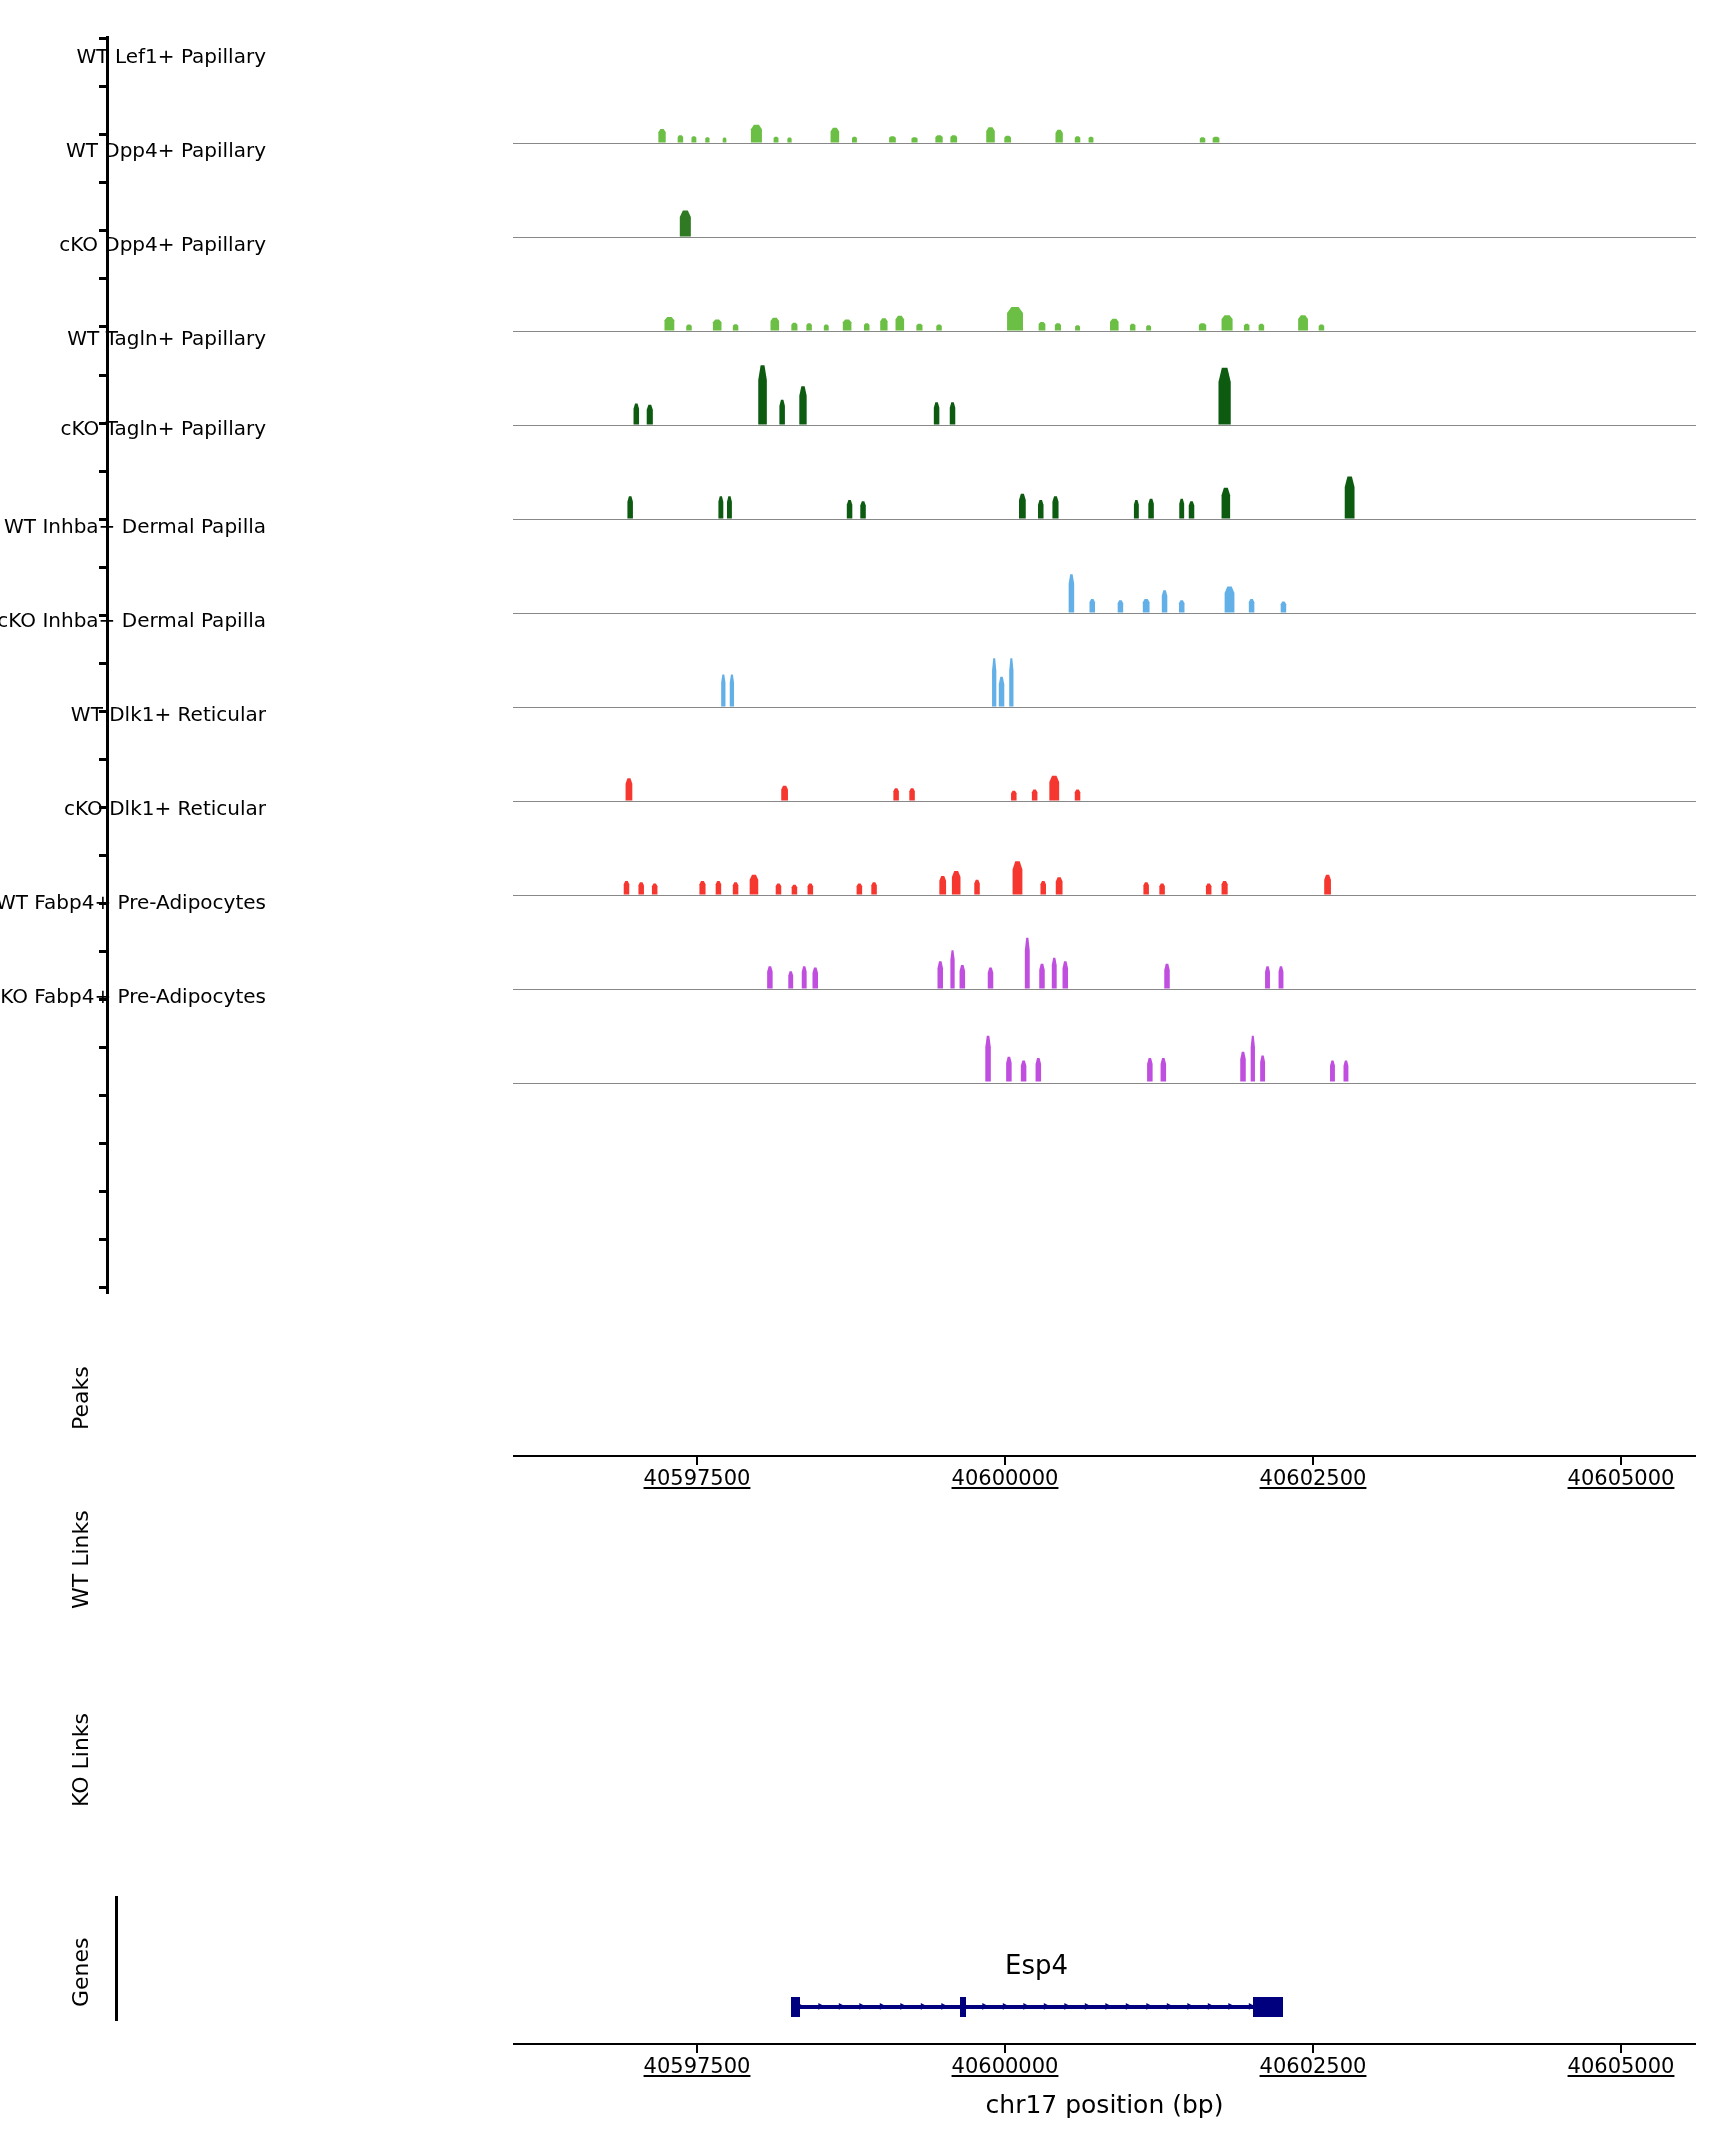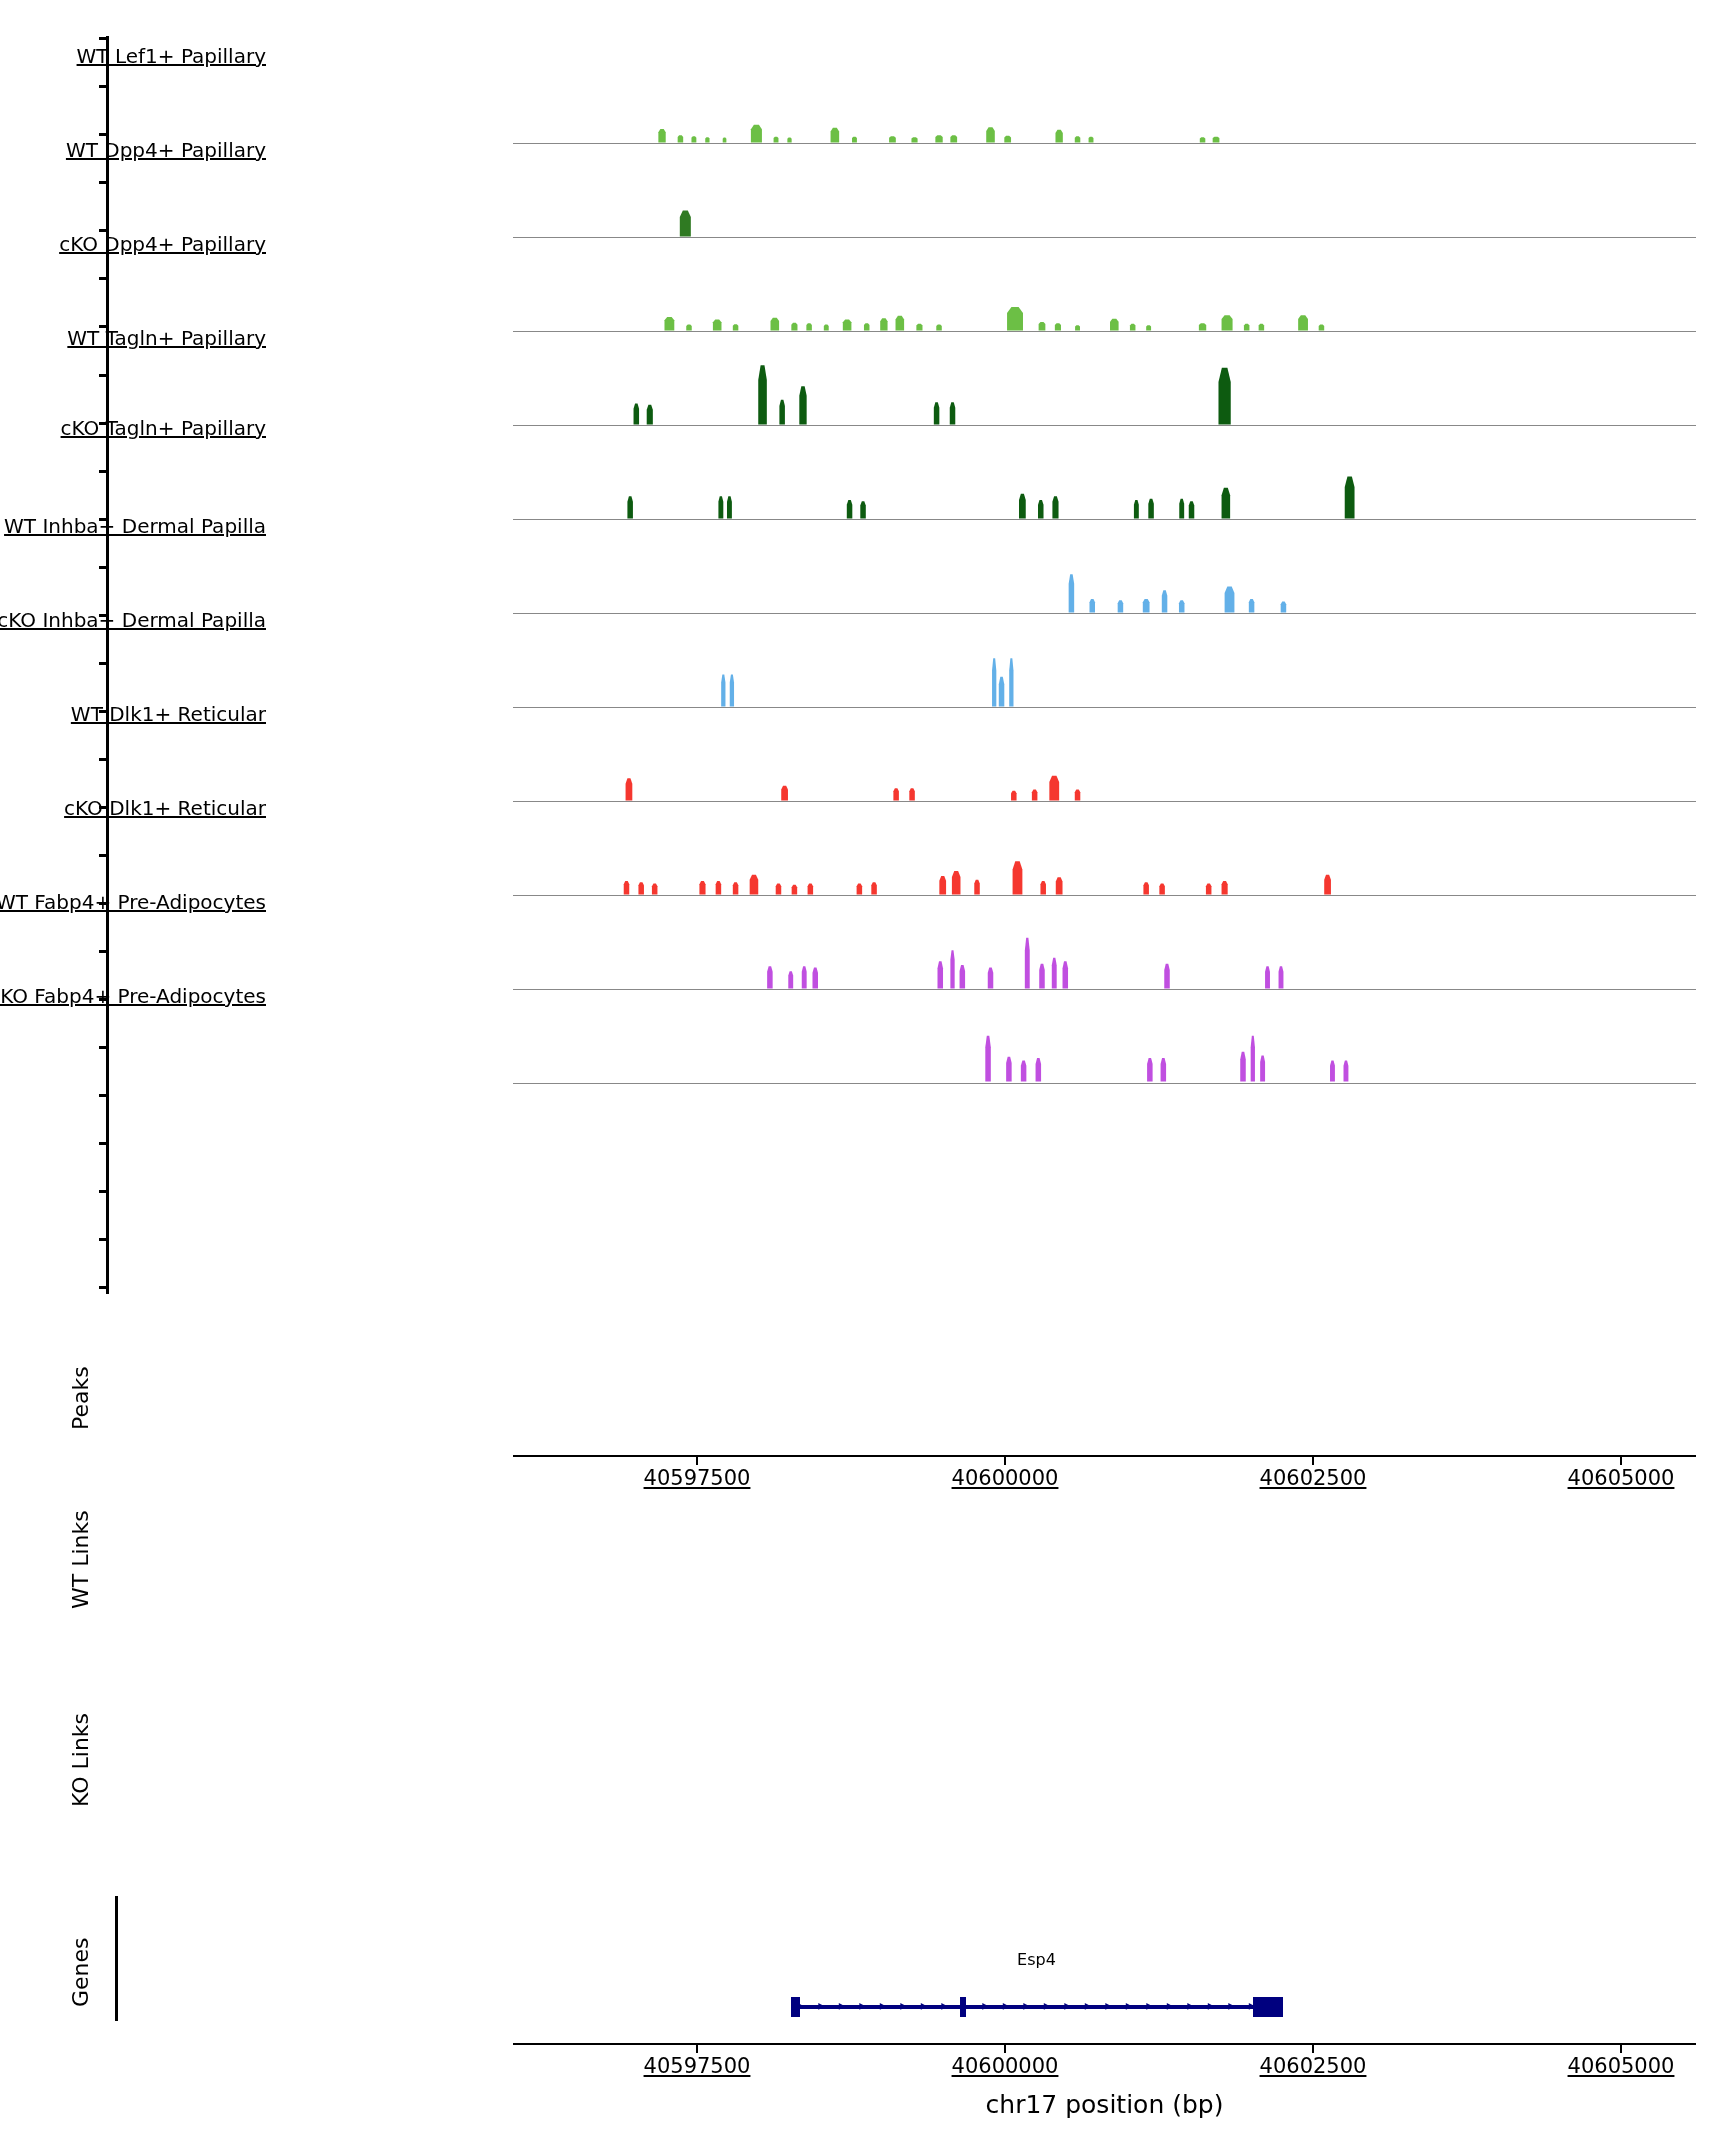--- a/index.html
+++ b/index.html
@@ -23,21 +23,20 @@
     width: 1721px;
     height: 2151px;
   }
   .track-title {
     position: absolute;
     right: 1455px;
     white-space: nowrap;
     font-size: 20px;
     text-align: left;
     color: #000;
-    text-decoration: underline;
   }
   .baseline {
     position: absolute;
     left: 513px;
     width: 1183px;
     height: 1.4px;
     background: #888888;
   }
 
   
@@ -76,21 +75,21 @@
   .gene-body {
     position: absolute;
     background: #00007f;
   }
   .gene-exon {
     position: absolute;
     background: #00007f;
   }
   .gene-label {
     position: absolute;
-    font-size: 16px;
+    font-size: 26px;
     white-space: nowrap;
     text-align: center;
   }
   .gene-arrow {
     position: absolute;
     color: #00007f;
     font-size: 13.6px;
     line-height: 1;
     font-family: "DejaVu Sans", sans-serif;
   }

